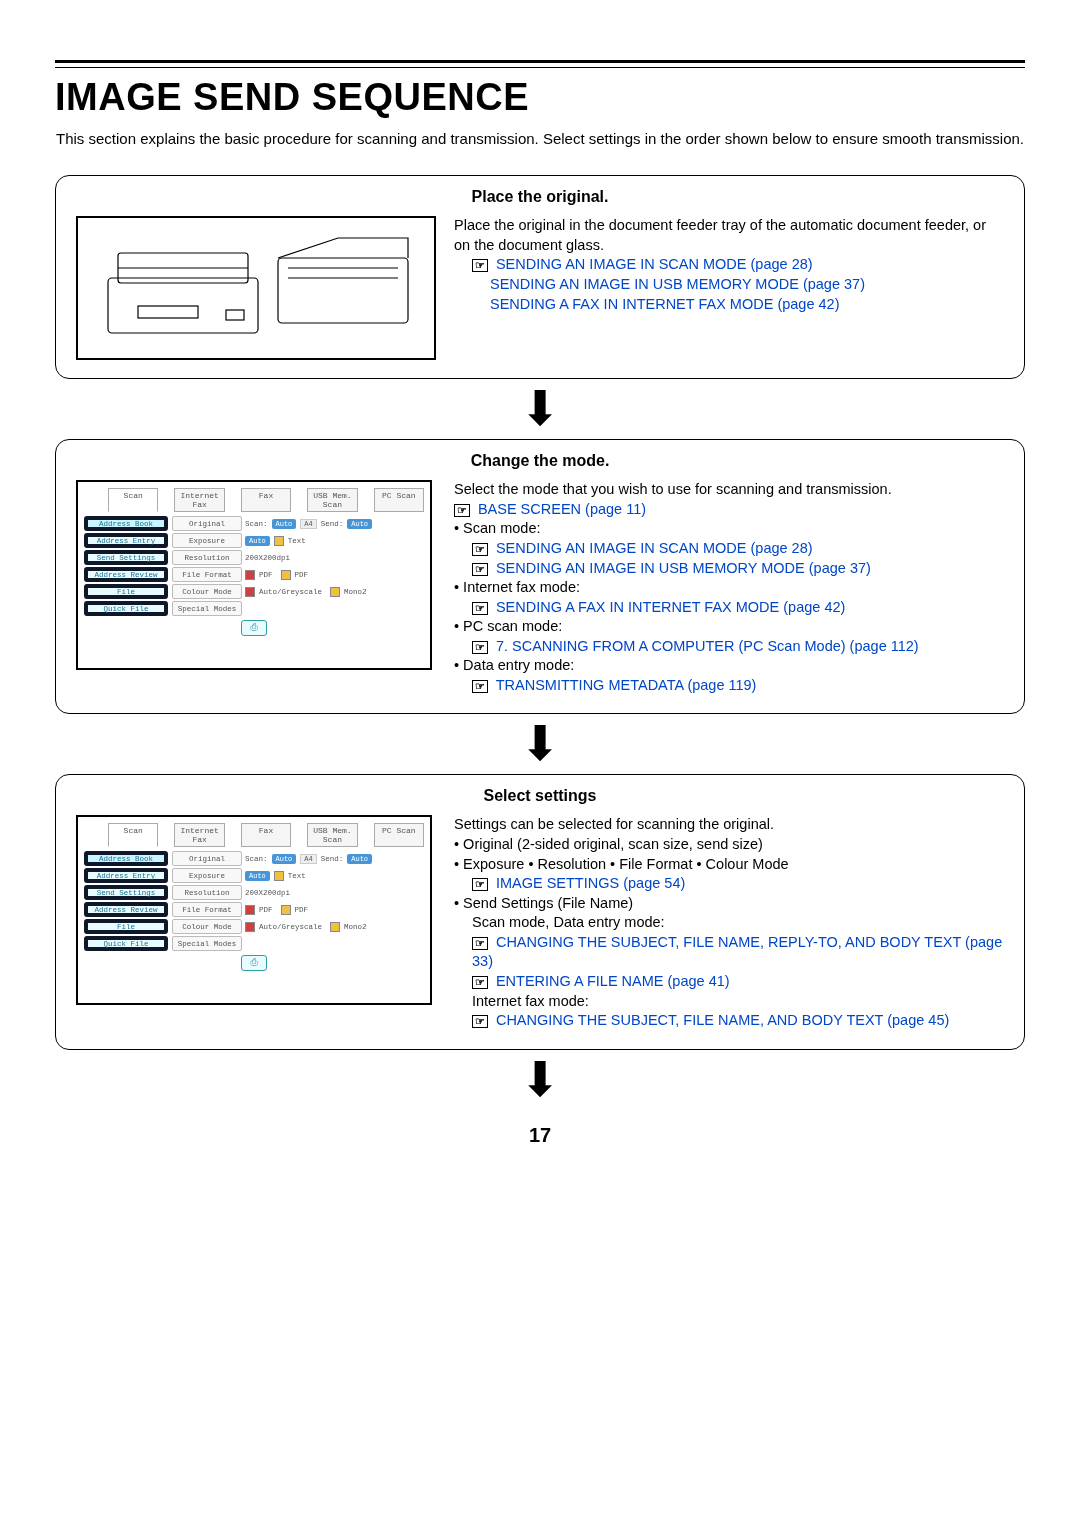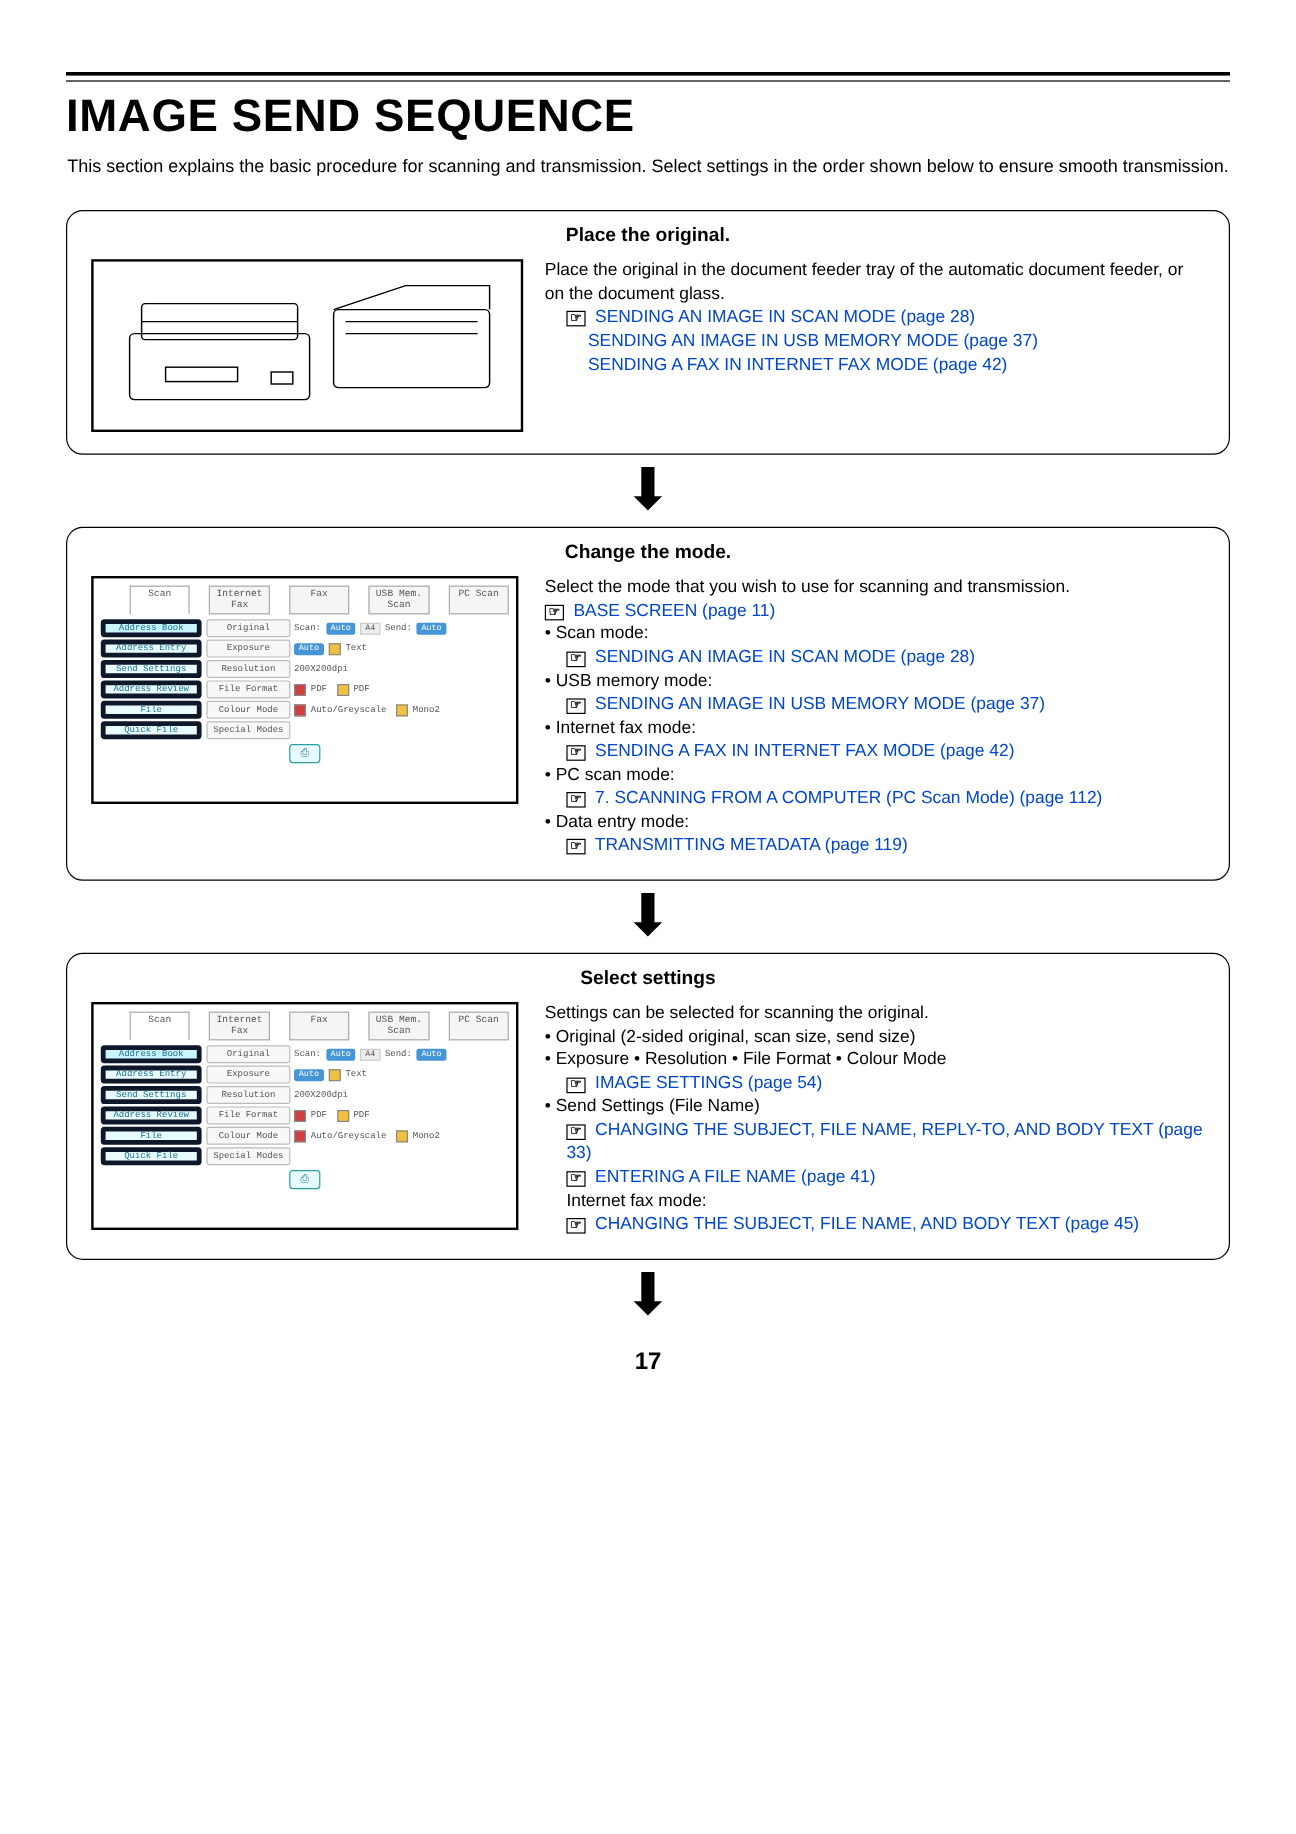--- a/index.html
+++ b/index.html
@@ -319,21 +319,20 @@
       </div>
       <div class="step-right">
         <div>Select the mode that you wish to use for scanning and transmission.</div>
         <div>
           <span class="ref-icon">☞</span>
           <span class="link"><span>BASE SCREEN</span><span> (page 11)</span></span>
         </div>
         <div id="modes-list">
             <div>• Scan mode:</div>
             <div class="sub-indent"><span class="ref-icon">☞</span> <span class="link">SENDING AN IMAGE IN SCAN MODE (page 28)</span></div>
-            <div>• USB memory mode:</div>
             <div class="sub-indent"><span class="ref-icon">☞</span> <span class="link">SENDING AN IMAGE IN USB MEMORY MODE (page 37)</span></div>
             <div>• Internet fax mode:</div>
             <div class="sub-indent"><span class="ref-icon">☞</span> <span class="link">SENDING A FAX IN INTERNET FAX MODE (page 42)</span></div>
             <div>• PC scan mode:</div>
             <div class="sub-indent"><span class="ref-icon">☞</span> <span class="link">7. SCANNING FROM A COMPUTER (PC Scan Mode) (page 112)</span></div>
             <div>• Data entry mode:</div>
             <div class="sub-indent"><span class="ref-icon">☞</span> <span class="link">TRANSMITTING METADATA (page 119)</span></div>
           </div>
       </div>
     </div>
@@ -413,20 +412,21 @@
       <div class="step-right">
         <div>Settings can be selected for scanning the original.</div>
         <div>• <span>Original (2-sided original, scan size, send size)</span></div>
         <div>• <span>Exposure • Resolution • File Format • Colour Mode</span></div>
         <div class="sub-indent">
           <span class="ref-icon">☞</span>
           <span class="link"><span>IMAGE SETTINGS</span><span> (page 54)</span></span>
         </div>
         <div>• <span>Send Settings (File Name)</span></div>
         <div id="send-modes-list">
+            <div class="sub-indent">Scan mode, Data entry mode:</div>
             <div class="sub-indent"><span class="ref-icon">☞</span> <span class="link">CHANGING THE SUBJECT, FILE NAME, REPLY-TO, AND BODY TEXT (page 33)</span></div>
             <div class="sub-indent"><span class="ref-icon">☞</span> <span class="link">ENTERING A FILE NAME (page 41)</span></div>
             <div class="sub-indent">Internet fax mode:</div>
             <div class="sub-indent"><span class="ref-icon">☞</span> <span class="link">CHANGING THE SUBJECT, FILE NAME, AND BODY TEXT (page 45)</span></div>
           </div>
       </div>
     </div>
   </div>
 
   <div class="arrow">⬇</div>

